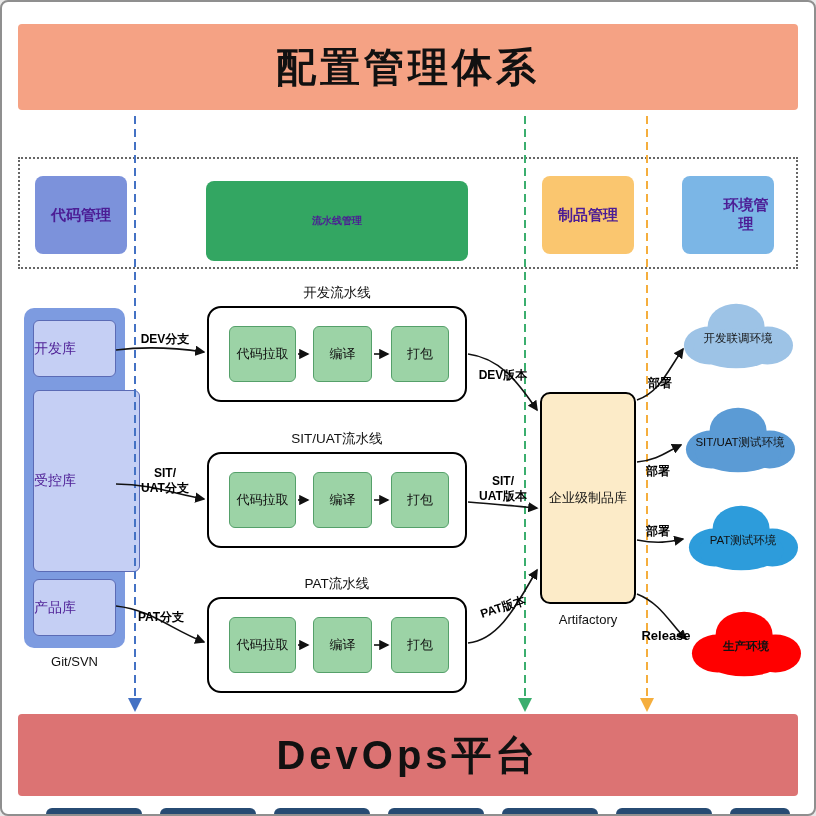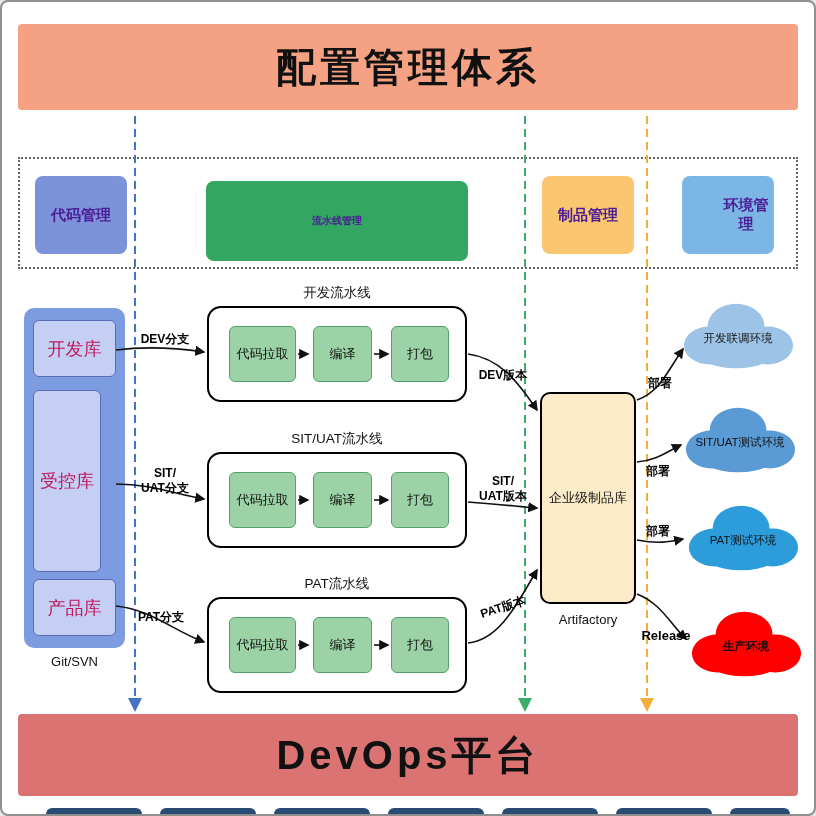--- a/index.html
+++ b/index.html
@@ -21,24 +21,24 @@
 
   .chip { display:flex; align-items:center; justify-content:center; color:#4c1d95;
     font-weight:bold; border-radius:8px; text-align:center; }
   .chip-code     { left:33px;  top:174px; width:92px;  height:78px; background:#7C92DB; font-size:15px; }
   .chip-pipeline { left:204px; top:179px; width:262px; height:80px; background:#33A662; font-size:10px; }
   .chip-artifact { left:540px; top:174px; width:92px;  height:78px; background:#FAC66F; font-size:15px; }
   .chip-env      { left:680px; top:174px; width:92px;  height:78px; background:#7BB6E6; font-size:15px;padding-left:36px; }
 
   
   .repo-group { left:22px; top:306px; width:101px; height:340px; background:#7D9BE0; border-radius:10px; }
-  .repo { display:flex; align-items:center; justify-content:center; background:#C5CFF4;
-    border:1px solid #5b6bb5; border-radius:6px; font-size:18px; color:#be185d; }
+  .repo { display:flex; align-items:center; justify-content:flex-start; background:#C5CFF4;
+    border:1px solid #5b6bb5; border-radius:6px; font-size:14px; color:#4c1d95; }
   .repo-dev  { left:31px; top:318px; width:83px; height:57px; }
-  .repo-ctrl { left:31px; top:388px; width:68px; height:182px; }
+  .repo-ctrl { left:31px; top:388px; width:107px; height:182px; }
   .repo-prod { left:31px; top:577px; width:83px; height:57px; }
   .repo-caption { left:22px; top:652px; width:101px; text-align:center; font-size:13px; color:#111; }
 
   
   .pl-title { width:260px; left:205px; text-align:center; font-size:13.5px; color:#111; }
   .pl-box { left:205px; width:260px; height:96px; background:#fff; border:2px solid #000; border-radius:14px; }
   .step { display:flex; align-items:center; justify-content:center; background:#9CD3A6;
     border:1px solid #55a06a; border-radius:6px; font-size:13px; color:#111; }
 
   

